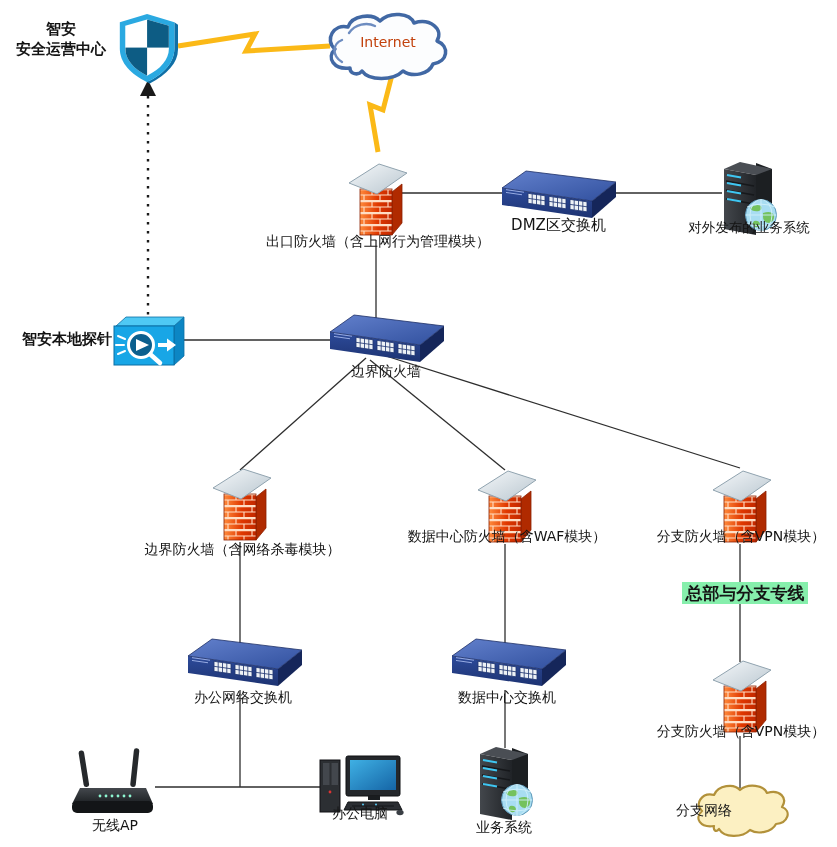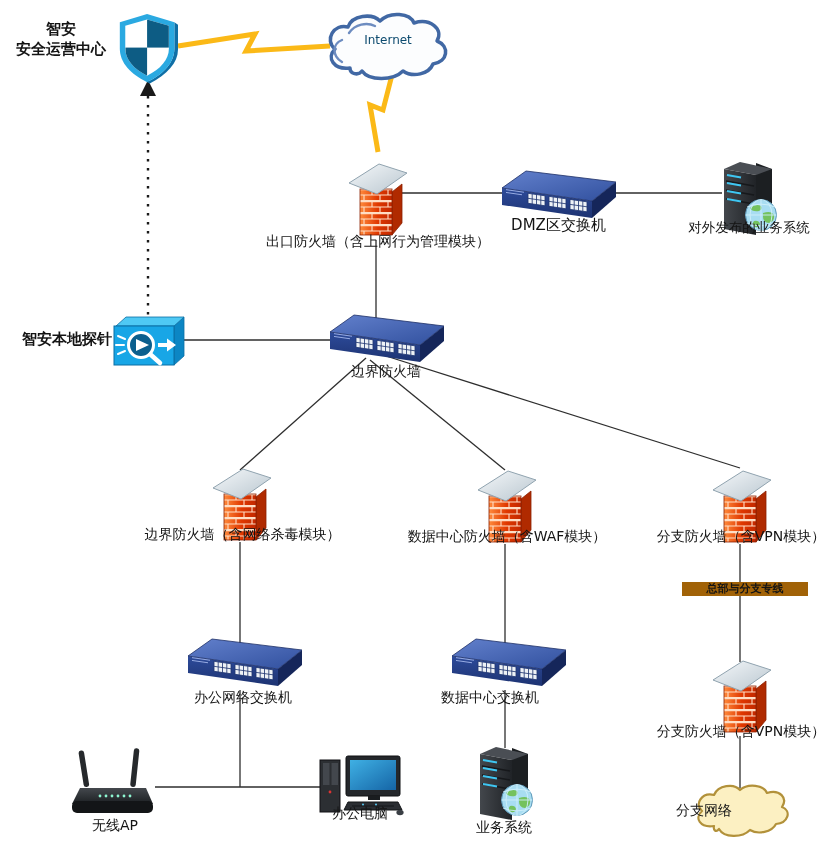--- a/index.html
+++ b/index.html
@@ -2,22 +2,22 @@
 <html><head>
 <meta charset="utf-8">
 <style>
   html,body{margin:0;padding:0;background:#fff;}
   .stage{position:relative;width:837px;height:847px;background:#fff;overflow:hidden;
          font-family:"DejaVu Sans","Liberation Sans",sans-serif;color:#111;}
   svg.layer{position:absolute;left:0;top:0;}
   .node{position:absolute;line-height:0;}
   .lbl{position:absolute;text-align:center;font-size:14px;line-height:1.3;color:#141414;}
   .lbl.bold{font-weight:bold;font-size:15px;}
-  .lbl.internet{font-size:12px;color:#0c4a6e;}
-  .lbl.linetag{font-weight:bold;font-size:11px;background:#a16207;padding:0 3px;}
+  .lbl.internet{font-size:14px;color:#c2410c;}
+  .lbl.linetag{font-weight:bold;font-size:17px;background:#86efac;padding:0 3px;}
   .defsvg{position:absolute;width:0;height:0;}
 </style>
 </head>
 <body>
 
 <div class="stage">
 
   <svg class="defsvg" aria-hidden="true">
     <defs>
       <linearGradient id="gFw" x1="0" y1="0" x2="1" y2="0">
@@ -283,25 +283,25 @@
   <div class="lbl bold" style="left:6px;top:20px;width:110px;">
     <span style="display:block;">智安</span>
     <span style="display:block;">安全运营中心</span>
   </div>
   <div class="lbl internet" style="left:318px;top:33px;width:140px;">Internet</div>
   <div class="lbl" style="left:240px;top:232px;width:250px;text-align:right;">出口防火墙（含上网行为管理模块）</div>
   <div class="lbl" style="left:496px;top:216px;width:125px;font-size:15px;text-align:center;">DMZ区交换机</div>
   <div class="lbl" style="left:682px;top:219px;width:134px;font-size:13.5px;">对外发布的业务系统</div>
   <div class="lbl bold" style="left:8px;top:330px;width:104px;text-align:right;">智安本地探针</div>
   <div class="lbl" style="left:330px;top:362px;width:112px;">边界防火墙</div>
-  <div class="lbl" style="left:130px;top:525px;width:225px;">边界防火墙（含网络杀毒模块）</div>
+  <div class="lbl" style="left:130px;top:540px;width:225px;">边界防火墙（含网络杀毒模块）</div>
   <div class="lbl" style="left:396px;top:527px;width:222px;">数据中心防火墙（含WAF模块）</div>
   <div class="lbl" style="left:650px;top:527px;width:182px;">分支防火墙（含VPN模块）</div>
   <div class="lbl linetag" style="left:682px;top:582px;width:120px;">总部与分支专线</div>
   <div class="lbl" style="left:182px;top:688px;width:122px;">办公网络交换机</div>
-  <div class="lbl" style="left:429px;top:688px;width:122px;">数据中心交换机</div>
+  <div class="lbl" style="left:446px;top:688px;width:122px;">数据中心交换机</div>
   <div class="lbl" style="left:650px;top:722px;width:182px;">分支防火墙（含VPN模块）</div>
   <div class="lbl" style="left:76px;top:816px;width:78px;">无线AP</div>
   <div class="lbl" style="left:316px;top:804px;width:88px;">办公电脑</div>
   <div class="lbl" style="left:470px;top:818px;width:68px;">业务系统</div>
   <div class="lbl" style="left:652px;top:801px;width:104px;">分支网络</div>
 
 </div>
 
 </body></html>

